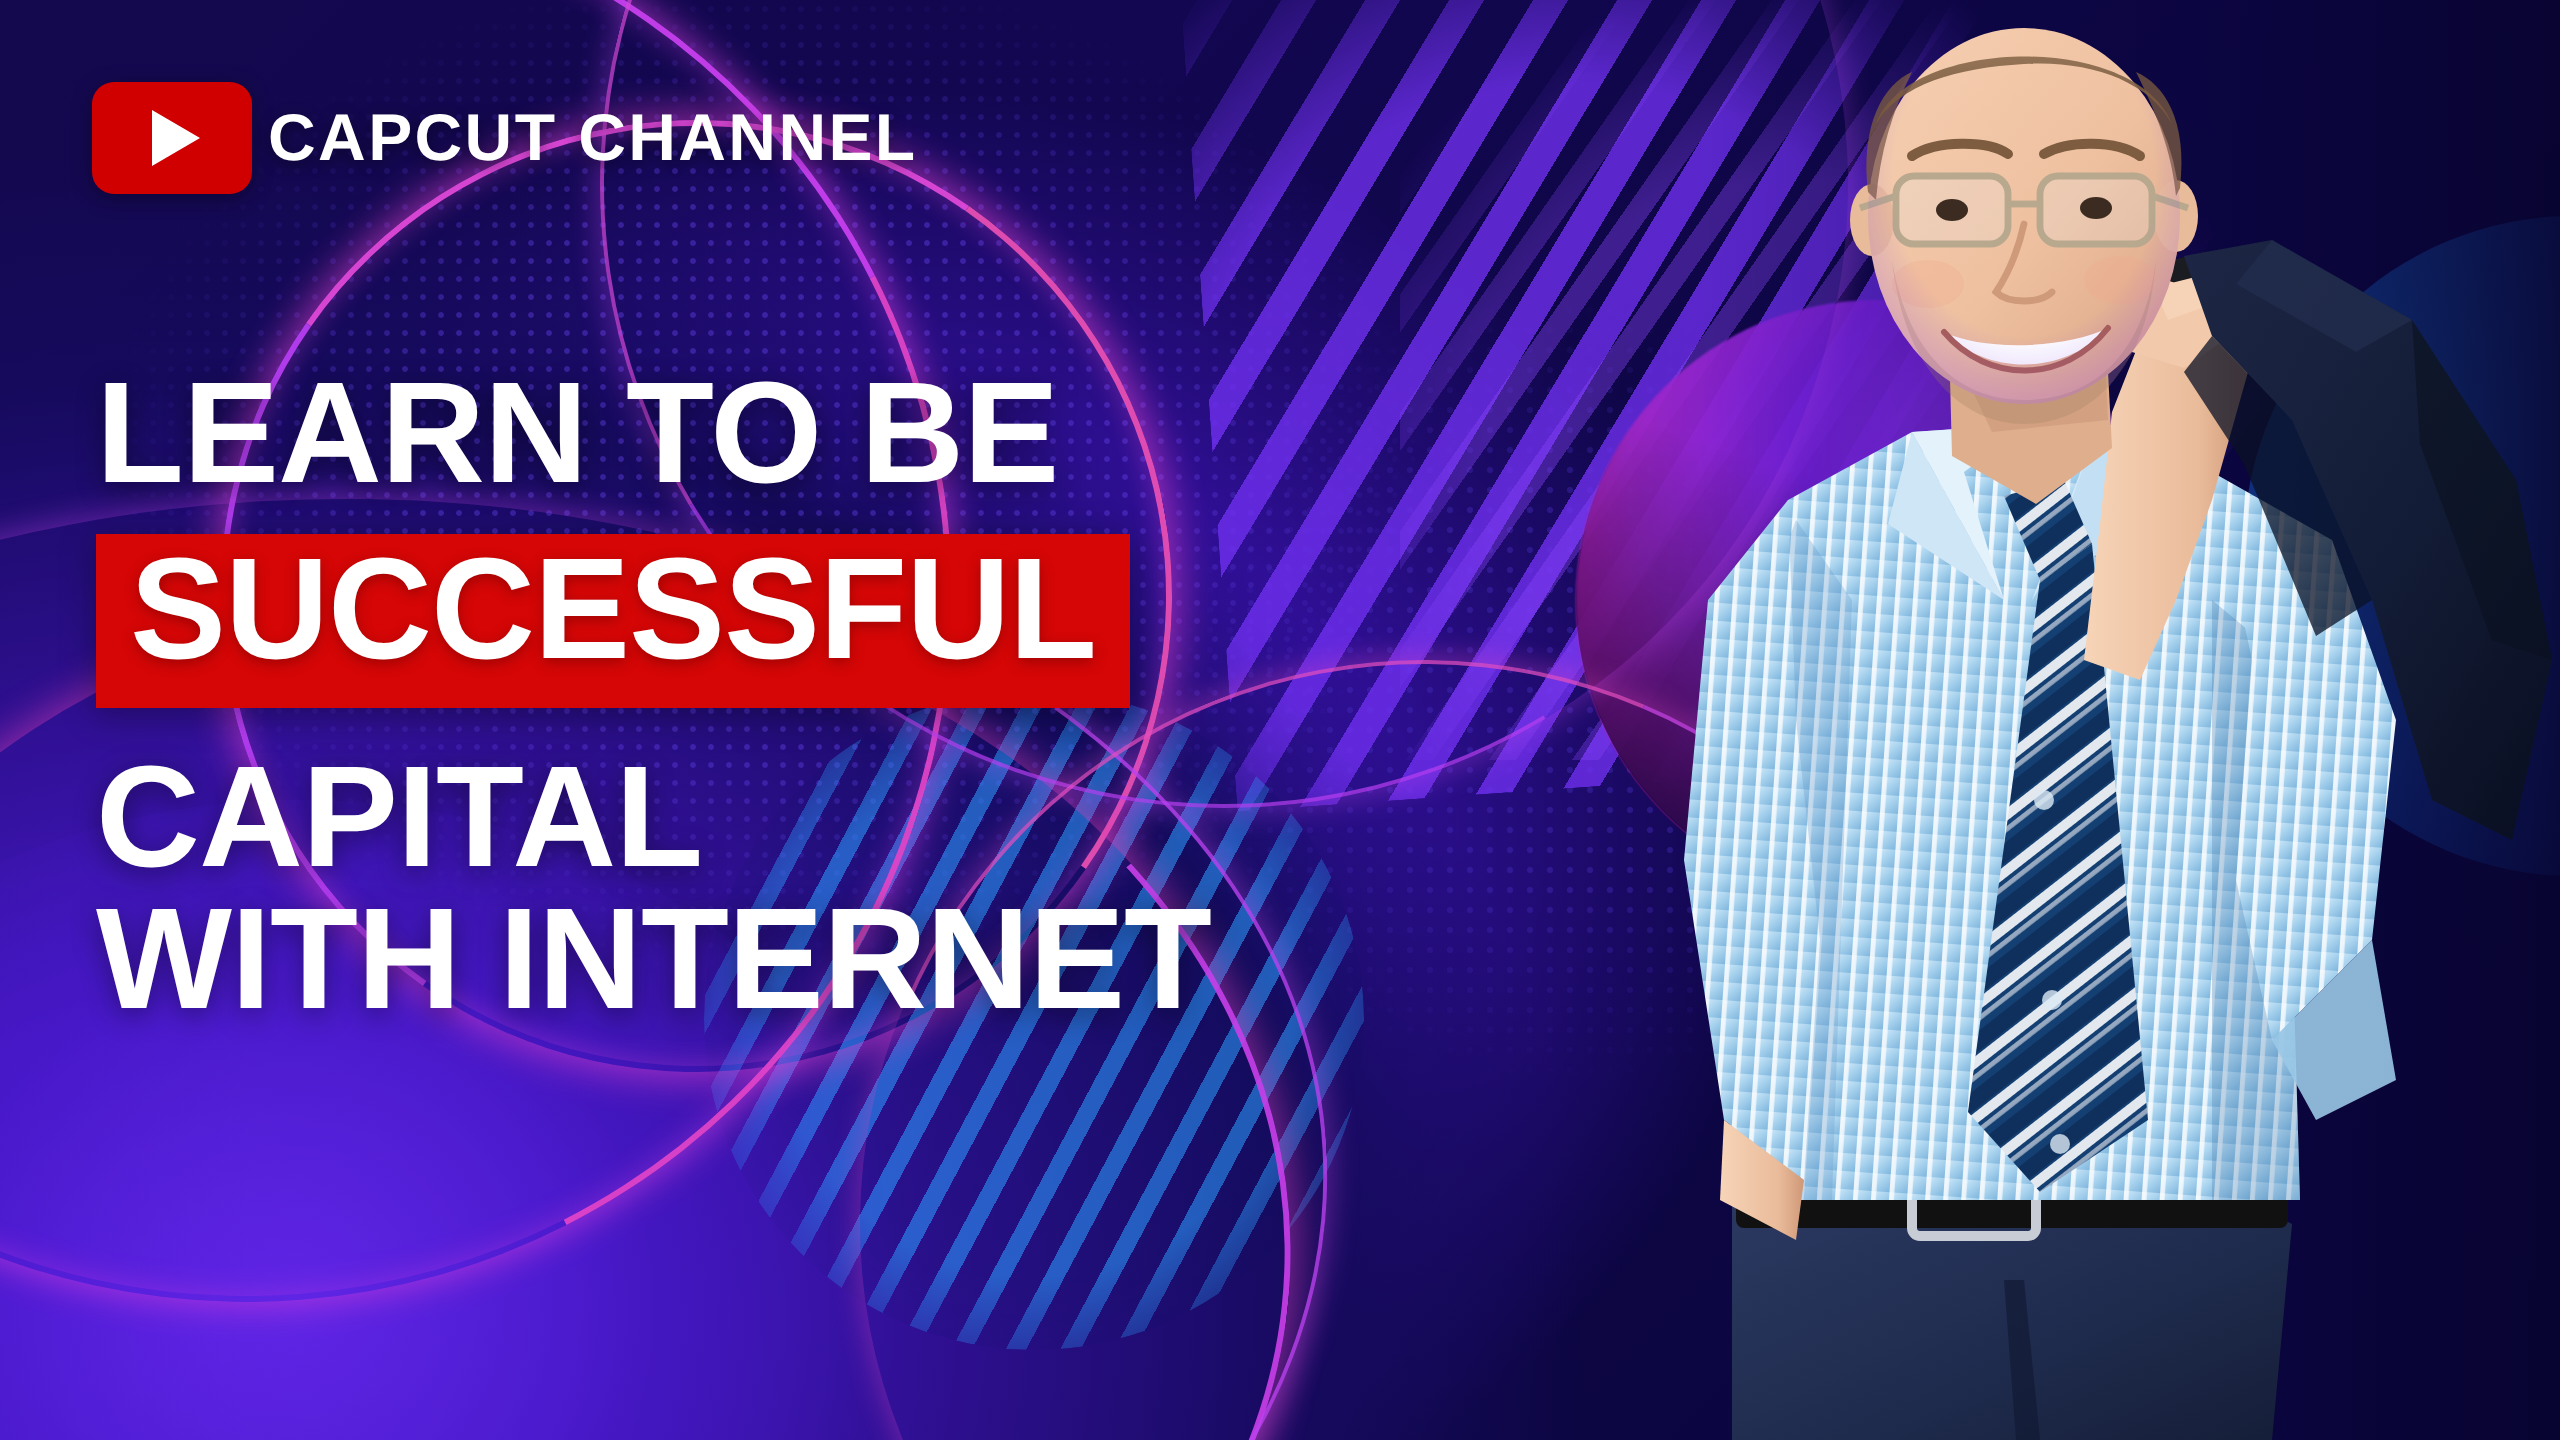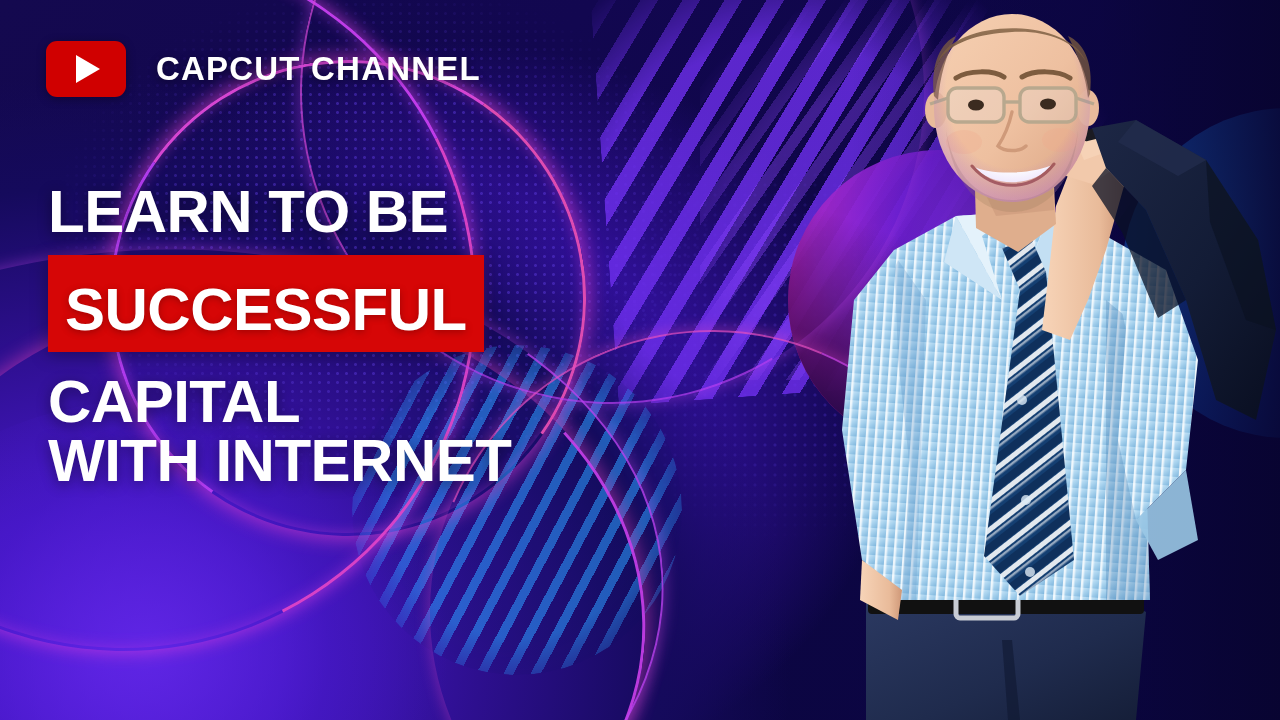--- a/index.html
+++ b/index.html
@@ -127,47 +127,47 @@
   .glow-left-bottom{
     position:absolute;left:-160px;top:400px;width:620px;height:500px;border-radius:50%;
     background:radial-gradient(circle, rgba(98,40,232,.75) 0%, rgba(70,24,200,.4) 45%, rgba(40,14,140,0) 75%);
   }
   .vignette-right{
     position:absolute;right:0;top:0;width:430px;height:100%;
     background:linear-gradient(270deg, rgba(8,4,48,.92) 0%, rgba(10,5,62,.55) 42%, rgba(10,5,64,0) 100%);
   }
 
   
-  .channel-row{position:absolute;left:46px;top:41px;display:flex;align-items:center;gap:30px;}
+  .channel-row{position:absolute;left:46px;top:41px;display:flex;align-items:center;gap:8px;}
   .yt-badge{
     width:80px;height:56px;border-radius:11px;background:#d00000;
     display:flex;align-items:center;justify-content:center;
     box-shadow:0 2px 10px rgba(0,0,0,.35);
   }
   .yt-badge .tri{
     width:0;height:0;border-style:solid;
     border-width:14px 0 14px 24px;border-color:transparent transparent transparent #ffffff;
     margin-left:4px;
   }
   .channel-name{
     color:#fff;font-size:33px;font-weight:bold;letter-spacing:1.2px;
     text-shadow:0 2px 8px rgba(0,0,0,.45);white-space:nowrap;
   }
 
   
   .headline{position:absolute;left:48px;top:182px;width:860px;}
   .hl-line{
-    color:#fff;font-weight:bold;font-size:60px;line-height:.99;
+    color:#fff;font-weight:bold;font-size:72px;line-height:.99;
     letter-spacing:-0.5px;white-space:nowrap;
     text-shadow:0 3px 14px rgba(0,0,0,.42);
   }
   .hl-line.l1{margin-bottom:14px;}
   .hl-highlight{
     display:inline-block;background:#d60606;
-    padding:25px 17px 12px 17px;margin-bottom:20px;
+    padding:3px 17px 12px 17px;margin-bottom:20px;
     box-shadow:0 3px 16px rgba(0,0,0,.35);
   }
   .hl-highlight .hl-line{text-shadow:0 2px 7px rgba(90,0,0,.45);}
   .hl-line.l3{margin-bottom:22px;}
 
   
   .person{position:absolute;left:806px;top:0;width:474px;height:720px;}
   .p-svg{position:absolute;inset:0;}
 </style>
 </head>

